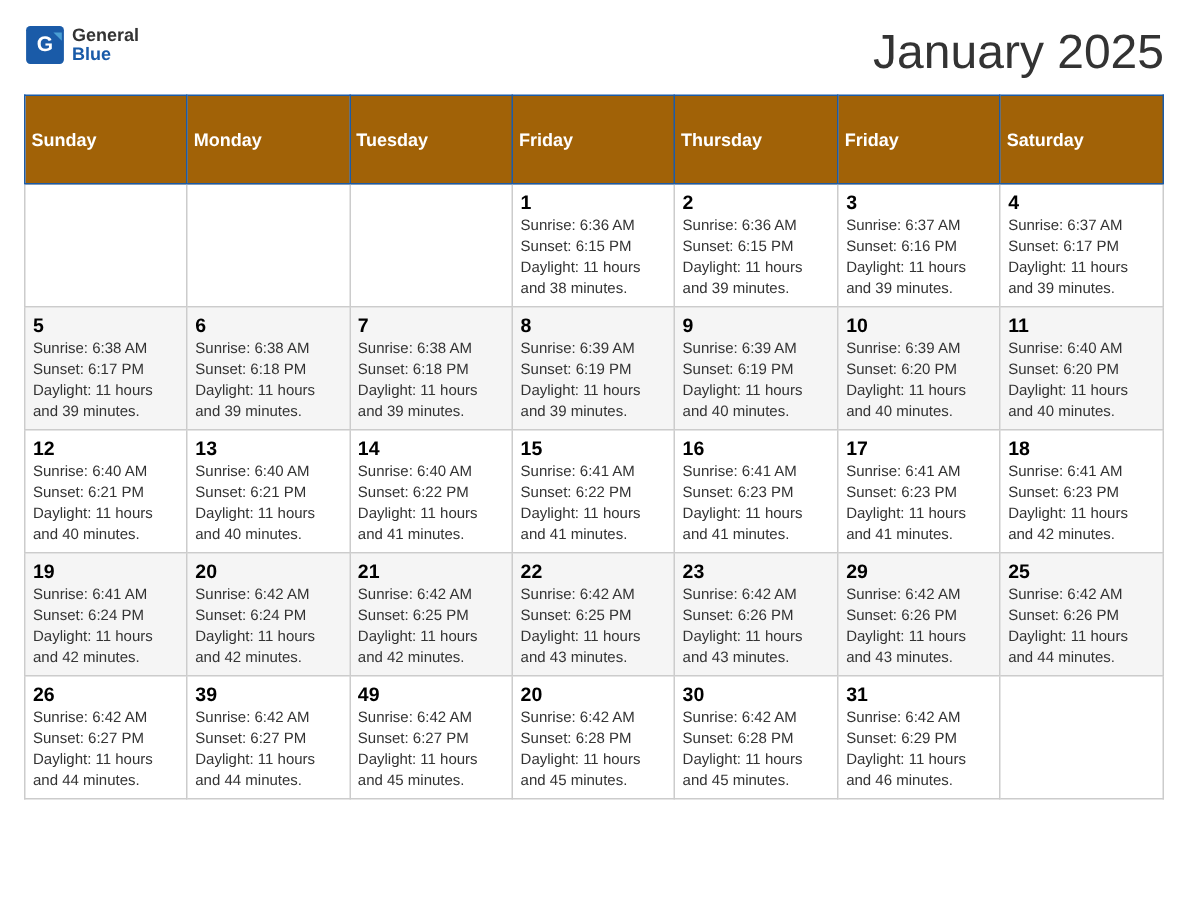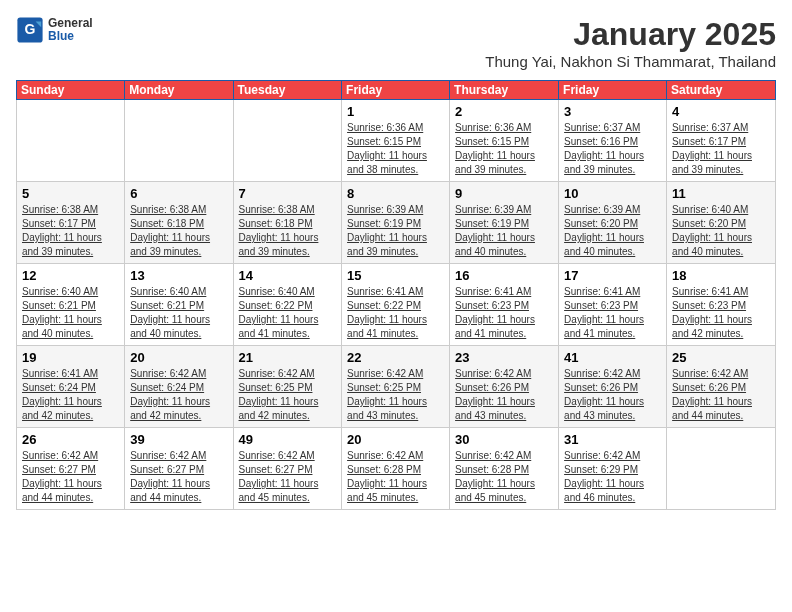--- a/index.html
+++ b/index.html
@@ -30,36 +30,36 @@
     .logo-icon {
       width: 28px;
       height: 28px;
       margin-right: 4px;
     }
     .title-block {
       text-align: right;
     }
     .calendar-title {
       font-size: 32px;
-      font-weight: bold;
+      font-weight: normal;
       color: #333;
     }
     .calendar-subtitle {
       font-size: 15px;
       color: #333;
     }
     table {
       width: 100%;
       border-collapse: collapse;
       font-size: 11px;
     }
     thead tr th {
-      background-color: #ef4444;
+      background-color: #a16207;
       color: #fff;
-      padding: 2px 4px;
+      padding: 22px 4px;
       text-align: left;
       font-size: 12px;
       font-weight: bold;
       border: 1px solid #1a5ba8;
     }
     tbody tr td {
       border: 1px solid #ccc;
       padding: 4px 5px;
       vertical-align: top;
       width: 113px;
@@ -71,21 +71,20 @@
     }
     .day-number {
       font-weight: bold;
       font-size: 13px;
       margin-bottom: 2px;
     }
     .day-info {
       font-size: 10px;
       color: #333;
       line-height: 1.4;
-      text-decoration: underline;
     }
     td.empty {
       background: #fff !important;
     }
   </style>
 </head>
 <body>
 
 <div class="header">
   <div class="logo">
@@ -96,21 +95,20 @@
     </svg>
     <div>
       <div class="logo-text">
         <span class="logo-general">General</span><br>
         <span class="logo-blue">Blue</span>
       </div>
     </div>
   </div>
   <div class="title-block">
     <div class="calendar-title">January 2025</div>
-    <div class="calendar-subtitle">Thung Yai, Nakhon Si Thammarat, Thailand</div>
   </div>
 </div>
 
 <table>
   <thead>
     <tr>
     <th>Sunday</th>
         <th>Monday</th>
         <th>Tuesday</th>
         <th>Friday</th>
@@ -285,21 +283,21 @@
 and 43 minutes.</div>
         </td>
         <td>
           <div class="day-number">23</div>
           <div class="day-info" style="white-space: pre-line;">Sunrise: 6:42 AM
 Sunset: 6:26 PM
 Daylight: 11 hours
 and 43 minutes.</div>
         </td>
         <td>
-          <div class="day-number">41</div>
+          <div class="day-number">29</div>
           <div class="day-info" style="white-space: pre-line;">Sunrise: 6:42 AM
 Sunset: 6:26 PM
 Daylight: 11 hours
 and 43 minutes.</div>
         </td>
         <td>
           <div class="day-number">25</div>
           <div class="day-info" style="white-space: pre-line;">Sunrise: 6:42 AM
 Sunset: 6:26 PM
 Daylight: 11 hours

